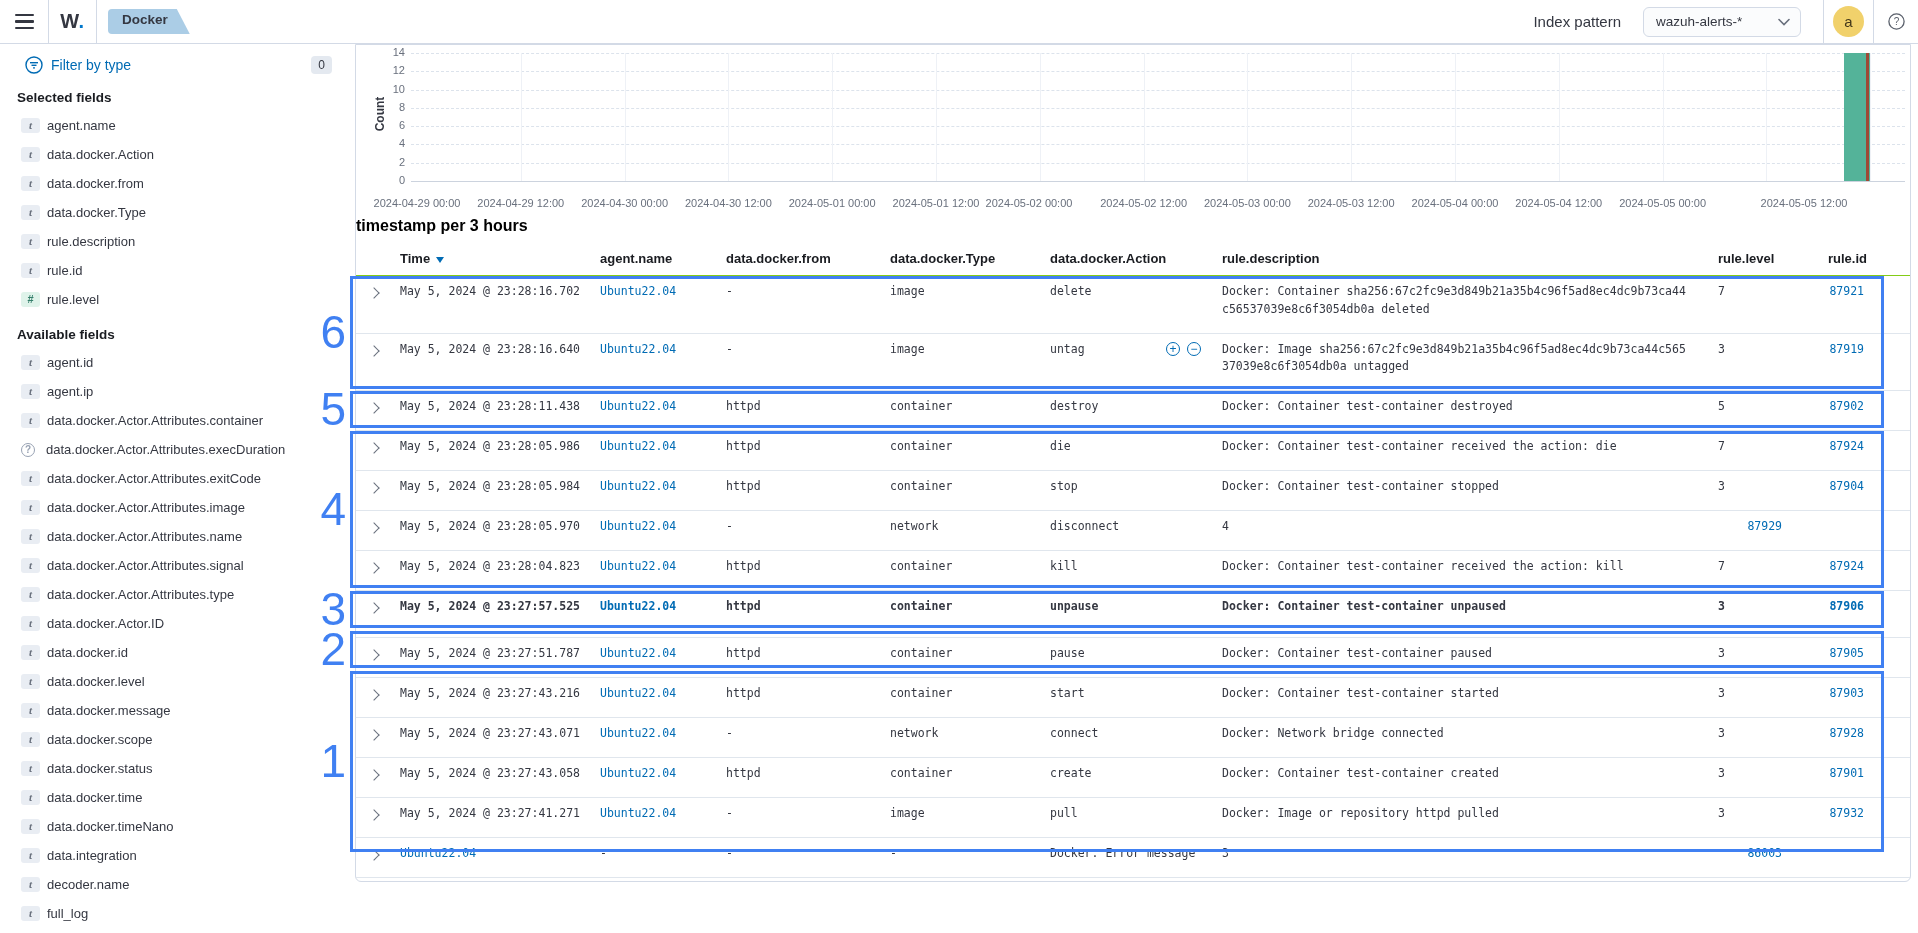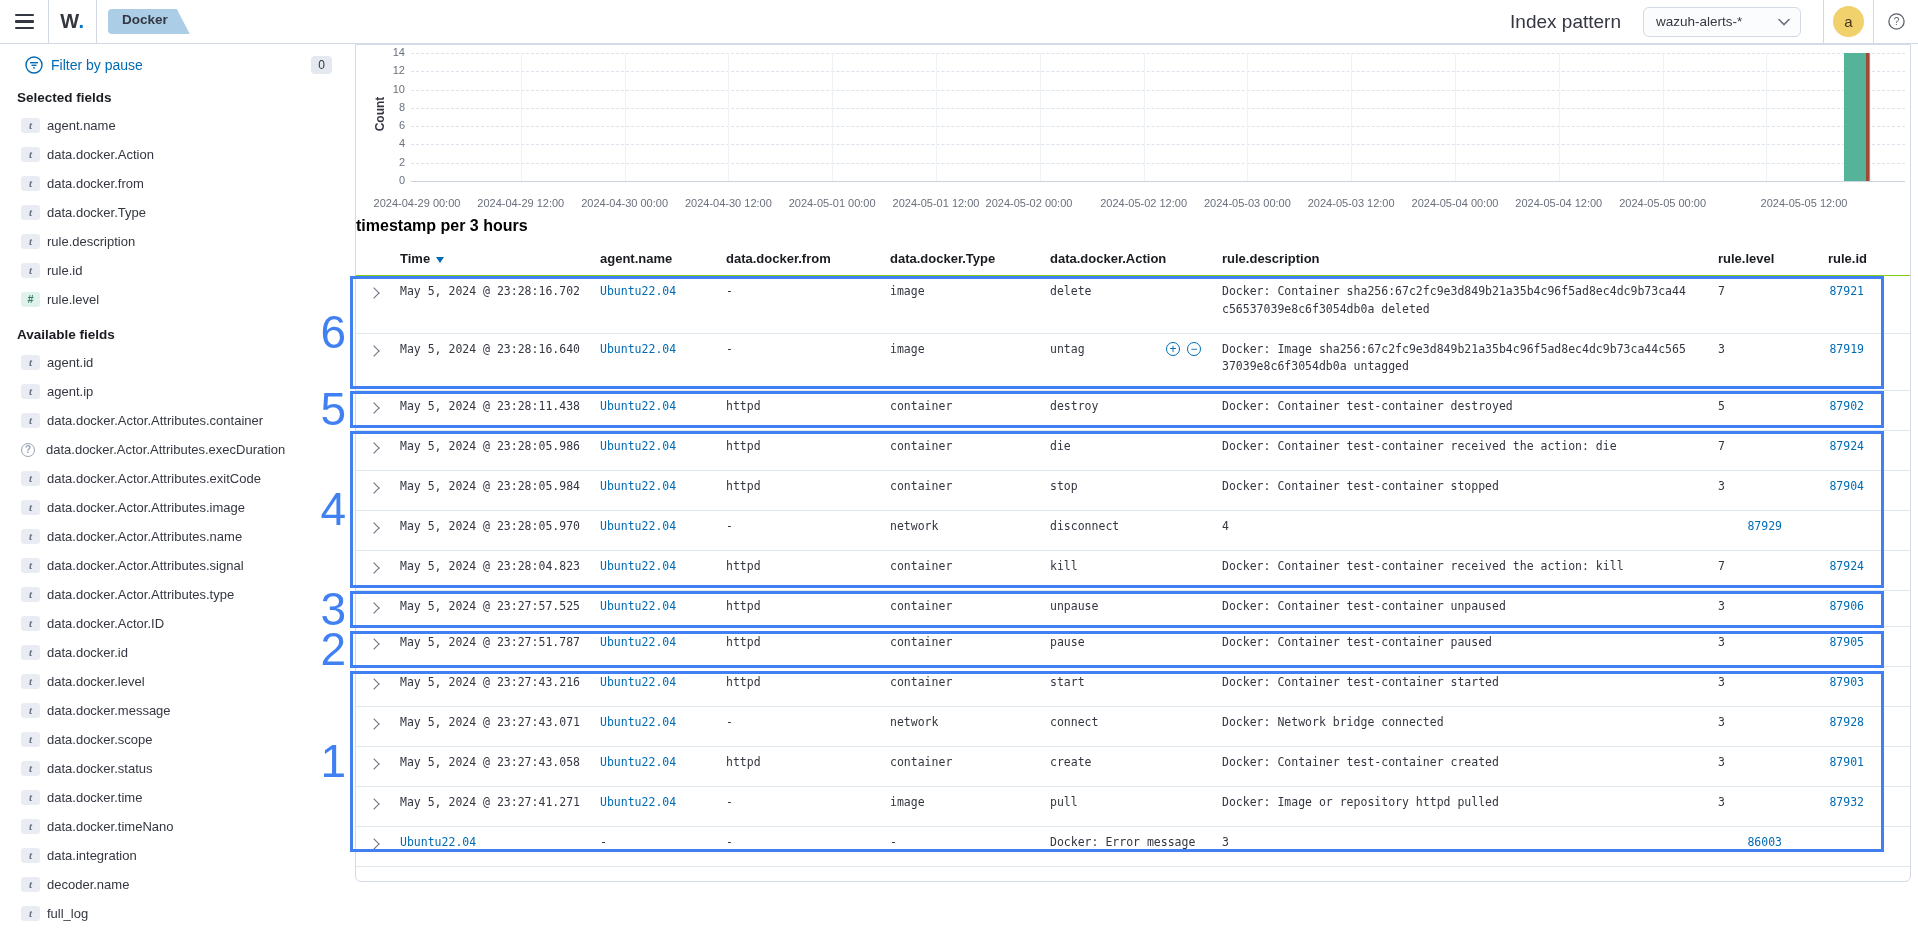--- a/index.html
+++ b/index.html
@@ -12,21 +12,21 @@
          border-bottom:1px solid #d3dae6; display:flex; align-items:center; }
   .nav-sep { width:1px; height:44px; background:#d3dae6; }
   .hamburger { width:48px; height:44px; display:flex; flex-direction:column; justify-content:center; align-items:center; gap:4px; cursor:pointer; }
   .hamburger span { display:block; width:19px; height:2.4px; background:#343741; border-radius:1px; }
   .logo { width:47px; text-align:center; font-size:20px; font-weight:bold; letter-spacing:0.5px; }
   .logo .dot { color:#0077cc; }
   .app-badge { margin-left:11px; height:25px; padding:3px 22px 0 14px; background:#abcde6; color:#343741;
                font-size:13.5px; font-weight:600; border-radius:4px 0 0 4px;
                clip-path:polygon(0 0, calc(100% - 13px) 0, 100% 100%, 0 100%); }
   .nav-right { margin-left:auto; display:flex; align-items:center; height:44px; }
-  .ip-label { font-size:19px; color:#343741; margin-right:22px; }
+  .ip-label { font-size:15px; color:#343741; margin-right:22px; }
   .ip-select { width:158px; height:30px; border:1px solid #d3dae6; border-radius:6px; background:#fbfcfd;
                display:flex; align-items:center; padding:0 10px 0 12px; margin-right:22px; cursor:pointer; }
   .ip-select .val { font-size:13.5px; color:#343741; flex:1; }
   .avatar { width:31px; height:31px; border-radius:50%; background:#f1d16b; color:#43381a;
             font-size:15px; display:flex; align-items:center; justify-content:center; margin:0 9px; cursor:pointer; }
   .help-btn { width:44px; display:flex; justify-content:center; cursor:pointer; }
 
   
   .sidebar { position:absolute; top:44px; left:0; width:348px; height:889px; background:#fff; overflow:hidden; }
   .filter-row { display:flex; align-items:center; margin:9px 16px 0 25px; height:24px; cursor:pointer; }
@@ -124,21 +124,21 @@
   </div>
 
   <div class="sidebar">
     <div class="filter-row">
       <svg width="18" height="18" viewBox="0 0 18 18">
         <circle cx="9" cy="9" r="8" fill="none" stroke="#006bb4" stroke-width="1.4"></circle>
         <line x1="5" y1="6.7" x2="13" y2="6.7" stroke="#006bb4" stroke-width="1.4"></line>
         <line x1="6.5" y1="9.3" x2="11.5" y2="9.3" stroke="#006bb4" stroke-width="1.4"></line>
         <line x1="8" y1="11.9" x2="10" y2="11.9" stroke="#006bb4" stroke-width="1.4"></line>
       </svg>
-      <span class="flabel">Filter by pause</span>
+      <span class="flabel">Filter by type</span>
       <span class="filter-count">0</span>
     </div>
     <div id="field-sections">
         <div class="fields-heading">Selected fields</div>
         <div class="field-item">
           <span class="ficon">t</span>
           <span class="flbl">agent.name</span>
         </div>
         <div class="field-item">
           <span class="ficon">t</span>
@@ -415,21 +415,21 @@
           <div class="tc"><span class="link">Ubuntu22.04</span></div>
           <div class="tc">httpd</div>
           <div class="tc">container</div>
           <div class="tc action-cell">
             <span class="aval">kill</span>
           </div>
           <div class="tc desc">Docker: Container test-container received the action: kill</div>
           <div class="tc">7</div>
           <div class="tc right"><span class="link">87924</span></div>
         </div>
-        <div class="trow" style="height: 36px;">
+        <div class="trow" style="height: 47px; font-weight: bold;">
           <div class="expander">
             <span class="chev"></span>
           </div>
           <div class="tc">May 5, 2024 @ 23:27:57.525</div>
           <div class="tc"><span class="link">Ubuntu22.04</span></div>
           <div class="tc">httpd</div>
           <div class="tc">container</div>
           <div class="tc action-cell">
             <span class="aval">unpause</span>
           </div>

